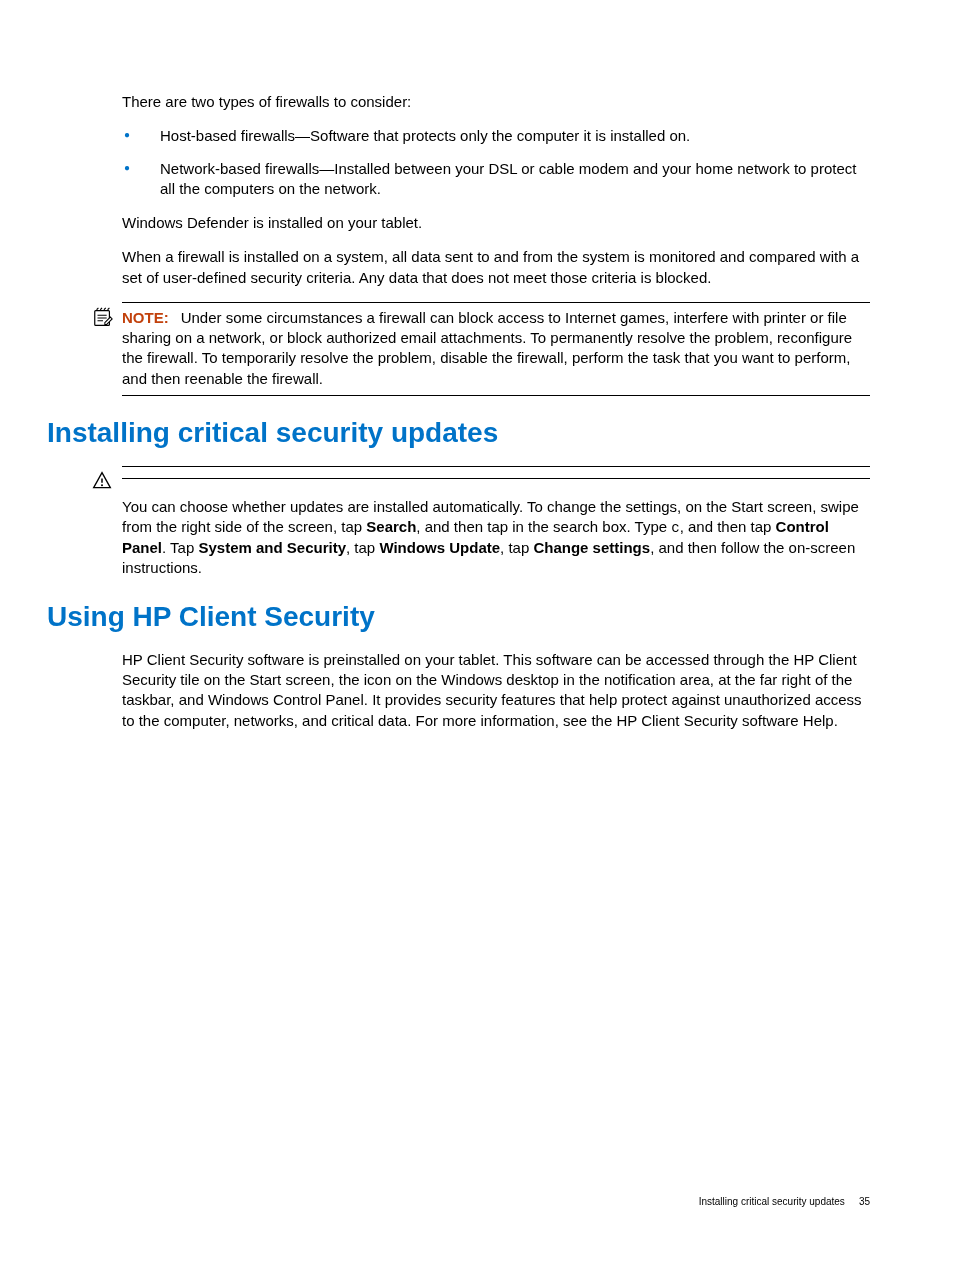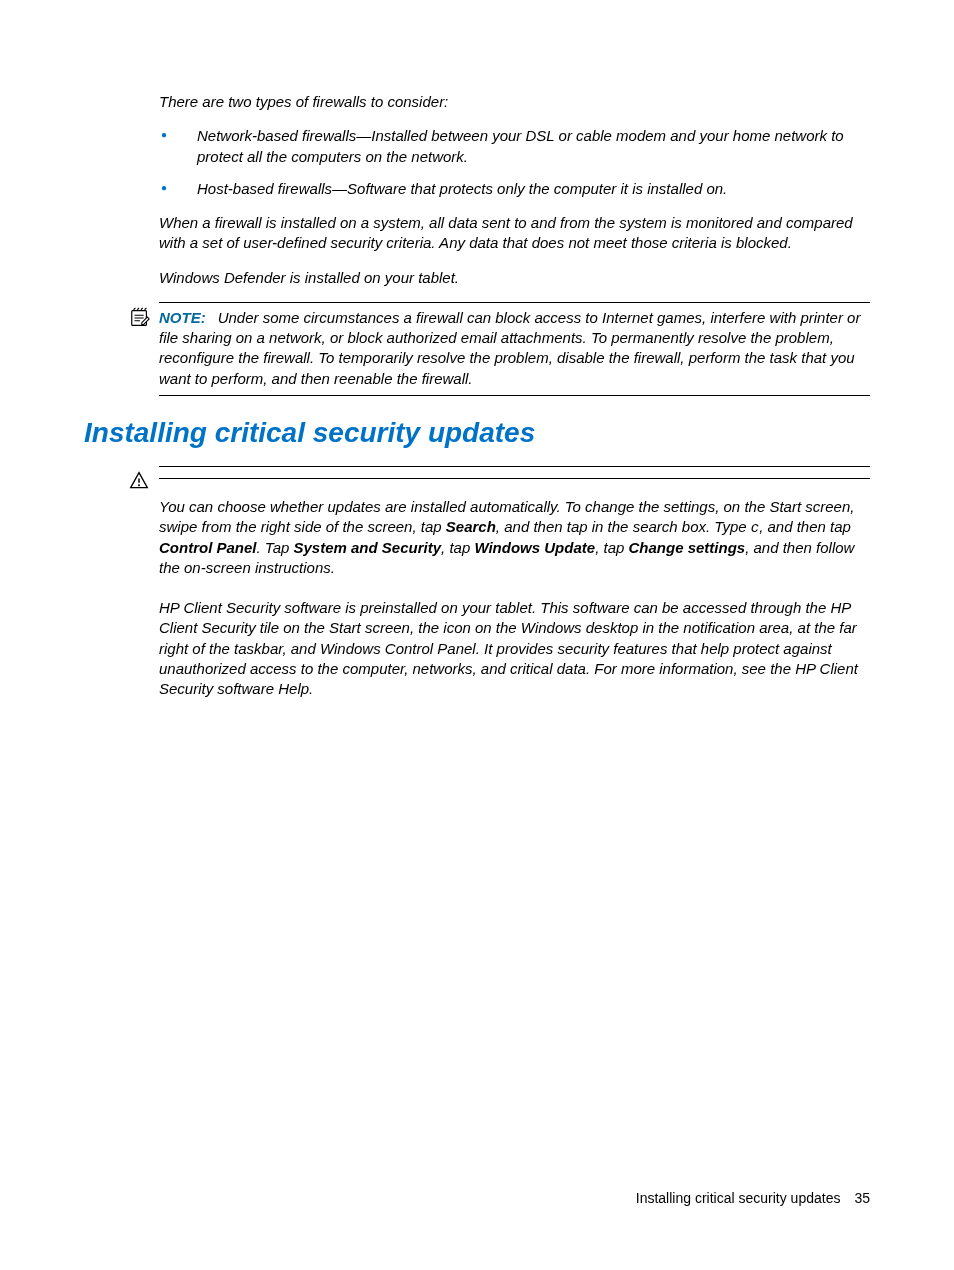--- a/index.html
+++ b/index.html
@@ -7,22 +7,21 @@
       font-family: Arial, Helvetica, sans-serif;
       width: 954px;
       height: 1270px;
       background: #fff;
       position: relative;
       font-size: 15px;
       line-height: 1.35;
       color: #000;
     }
     .page {
-      padding: 92px 84px 50px 84px;
-      font-style: italic;
+      padding: 92px 84px 50px 47px;
     }
     .body-indent {
       margin-left: 75px;
     }
     p.para {
       margin-bottom: 14px;
     }
     ul.bullets {
       list-style: none;
       margin-bottom: 14px;
@@ -45,21 +44,21 @@
       border-bottom: 1px solid #000;
       padding: 5px 0 6px 0;
       margin-bottom: 18px;
       position: relative;
     }
     .callout .callout-text {
       margin-left: 0;
     }
     .callout-label {
       font-weight: bold;
-      color: #0369a1;
+      color: #c2410c;
       margin-right: 12px;
     }
     .callout-icon {
       position: absolute;
       left: -30px;
       top: 4px;
       width: 22px;
       height: 22px;
     }
     h2.section {
@@ -70,44 +69,44 @@
       margin-bottom: 14px;
     }
     .instr-para {
       margin-bottom: 20px;
     }
     .instr-para .b { font-weight: bold; }
     .footer {
       position: absolute;
       bottom: 62px;
       right: 84px;
-      font-size: 14px;
+      font-size: 10px;
     }
     .footer-title { margin-right: 14px; }
     .code-char {
       font-family: "Courier New", monospace;
       font-size: 14px;
     }
   </style>
 </head>
 <body>
 
 <div class="page">
 
   <div class="body-indent">
     <p class="para">There are two types of firewalls to consider:</p>
 
     <ul class="bullets">
+      <li><span>Host-based firewalls—Software that protects only the computer it is installed on.</span></li>
       <li><span>Network-based firewalls—Installed between your DSL or cable modem and your home network to protect all the computers on the network.</span></li>
-      <li><span>Host-based firewalls—Software that protects only the computer it is installed on.</span></li>
     </ul>
 
+    <p class="para">Windows Defender is installed on your tablet.</p>
+
     <p class="para">When a firewall is installed on a system, all data sent to and from the system is monitored and compared with a set of user-defined security criteria. Any data that does not meet those criteria is blocked.</p>
-
-    <p class="para">Windows Defender is installed on your tablet.</p>
 
     <div class="callout">
       <span class="callout-icon">
         <svg viewBox="0 0 24 24" width="22" height="22">
           <rect x="3" y="4" width="16" height="16" rx="1" fill="none" stroke="#000" stroke-width="1.3"></rect>
           <path d="M5 3 L7 1 M9 3 L11 1 M13 3 L15 1 M17 3 L19 1" stroke="#000" stroke-width="1.2" fill="none"></path>
           <path d="M6 9 L16 9 M6 12 L16 12 M6 15 L12 15" stroke="#000" stroke-width="1.2"></path>
           <path d="M14 17 L20 11 L22 13 L16 19 L14 19 Z" fill="#fff" stroke="#000" stroke-width="1.1"></path>
         </svg>
       </span>
@@ -128,20 +127,21 @@
           <circle cx="12" cy="17" r="1.2" fill="#000"></circle>
         </svg>
       </span>
     </div>
 
     <p class="instr-para">
       <span>You can choose whether updates are installed automatically. To change the settings, on the Start screen, swipe from the right side of the screen, tap </span><span class="b">Search</span><span>, and then tap in the search box. Type </span><span class="code-char">c</span><span>, and then tap </span><span class="b">Control Panel</span><span>. Tap </span><span class="b">System and Security</span><span>, tap </span><span class="b">Windows Update</span><span>, tap </span><span class="b">Change settings</span><span>, and then follow the on-screen instructions.</span>
     </p>
   </div>
 
+  <h2 class="section">Using HP Client Security</h2>
 
   <div class="body-indent">
     <p class="para">HP Client Security software is preinstalled on your tablet. This software can be accessed through the HP Client Security tile on the Start screen, the icon on the Windows desktop in the notification area, at the far right of the taskbar, and Windows Control Panel. It provides security features that help protect against unauthorized access to the computer, networks, and critical data. For more information, see the HP Client Security software Help.</p>
   </div>
 
 </div>
 
 <div class="footer">
   <span class="footer-title">Installing critical security updates</span><span>35</span>
 </div>

